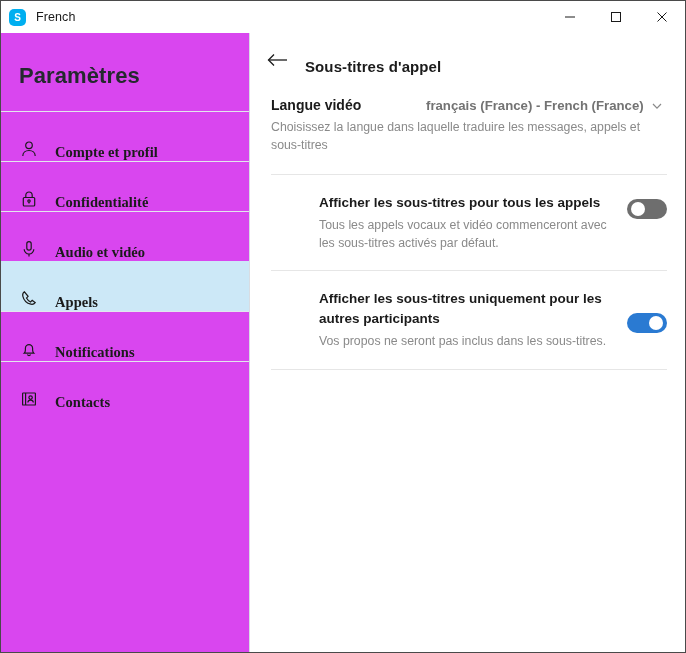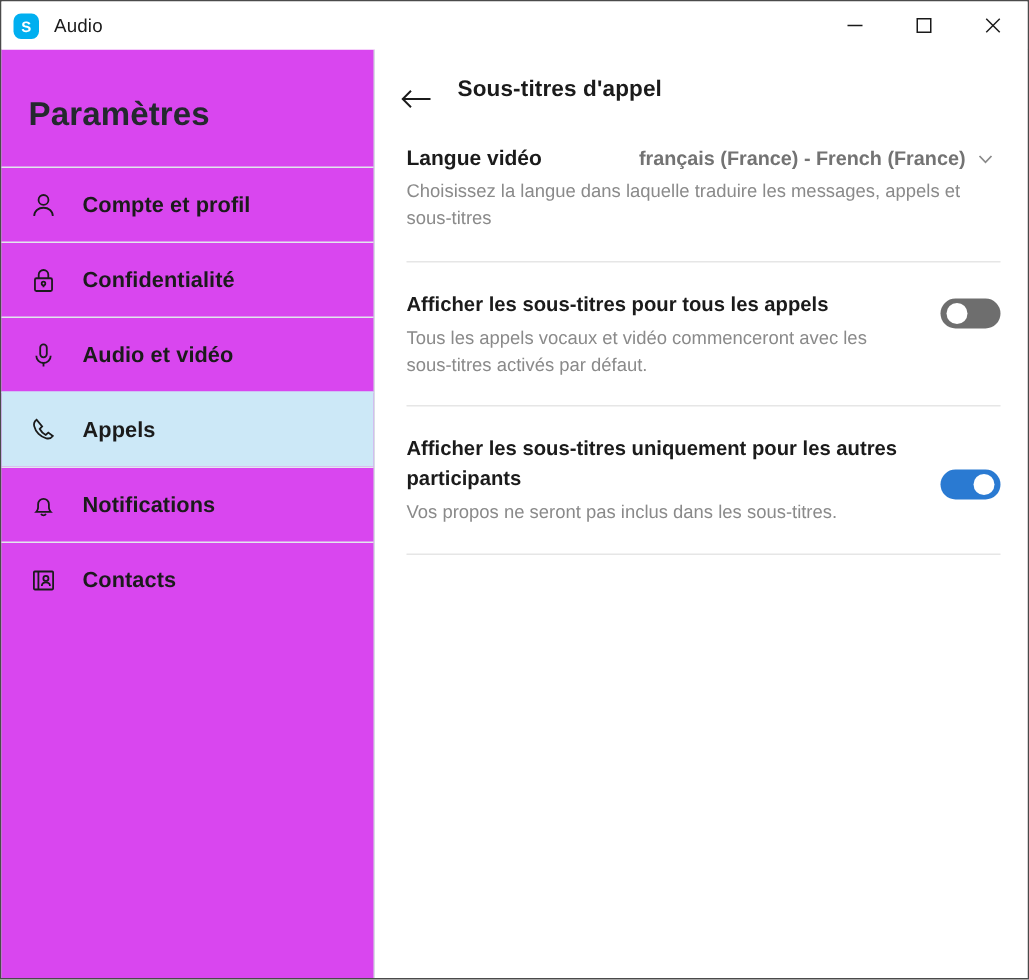--- a/index.html
+++ b/index.html
@@ -84,25 +84,26 @@
   .sidebar-title {
     font-size: 22px;
     font-weight: bold;
     color: #24292e;
     padding: 30px 0 22px 18px;
     letter-spacing: 0.1px;
   }
   .nav-item {
     height: 50px;
     display: flex;
-    align-items: center;
+    align-items: flex-end;
     padding-left: 16px;
     box-sizing: border-box;
     border-top: 1px solid #e2e7ed;
     color: #1b1b1b;
+    font-family: Liberation Serif, serif;
   }
   .nav-item:first-of-type { border-top: 1px solid #e2e7ed; }
   .nav-item.selected {
     background: #cce8f7;
     border-top-color: #cce8f7;
   }
   .nav-item.selected + .nav-item { border-top-color: #e2e7ed; }
   .nav-icon {
     width: 24px;
     height: 24px;
@@ -123,21 +124,21 @@
 
   
   .main {
     flex: 1;
     background: #ffffff;
     position: relative;
     min-width: 0;
   }
   .main-header {
     display: flex;
-    align-items: flex-start;
+    align-items: flex-end;
     padding: 18px 0 0 0;
     height: 42px;
     box-sizing: border-box;
   }
   .back-btn {
     width: 30px;
     height: 30px;
     margin-left: 13px;
     display: flex;
     align-items: center;
@@ -161,21 +162,21 @@
     height: 1px;
     background: #e6e6e6;
     margin: 0 18px 0 21px;
   }
 
   .row {
     display: flex;
     align-items: flex-start;
     padding-top: 18px;
   }
-  .row-texts { flex: 1; min-width: 0; }
+  .row-texts { flex: 1; min-width: 0; margin-left: 48px; }
   .row-title {
     font-size: 13.5px;
     font-weight: bold;
     color: #1b1b1b;
     line-height: 20px;
   }
   .row-desc {
     font-size: 12.3px;
     color: #8a8a8a;
     line-height: 17.5px;
@@ -253,21 +254,21 @@
 <body>
 
 <div class="window">
 
   <div class="titlebar">
     <div class="tb-logo">
       <svg width="13" height="13" viewBox="0 0 13 13">
         <text x="6.5" y="10" font-family="Liberation Sans, sans-serif" font-size="10" font-weight="bold" fill="#ffffff" text-anchor="middle">S</text>
       </svg>
     </div>
-    <div class="tb-title">Audio</div>
+    <div class="tb-title">French</div>
     <div class="tb-spacer"></div>
 
     <div class="win-btn">
       <span>
         <svg width="12" height="12" viewBox="0 0 12 12">
           <line x1="1" y1="6" x2="11" y2="6" stroke="currentColor" stroke-width="1"></line>
         </svg>
       </span>
     </div>
     <div class="win-btn">

